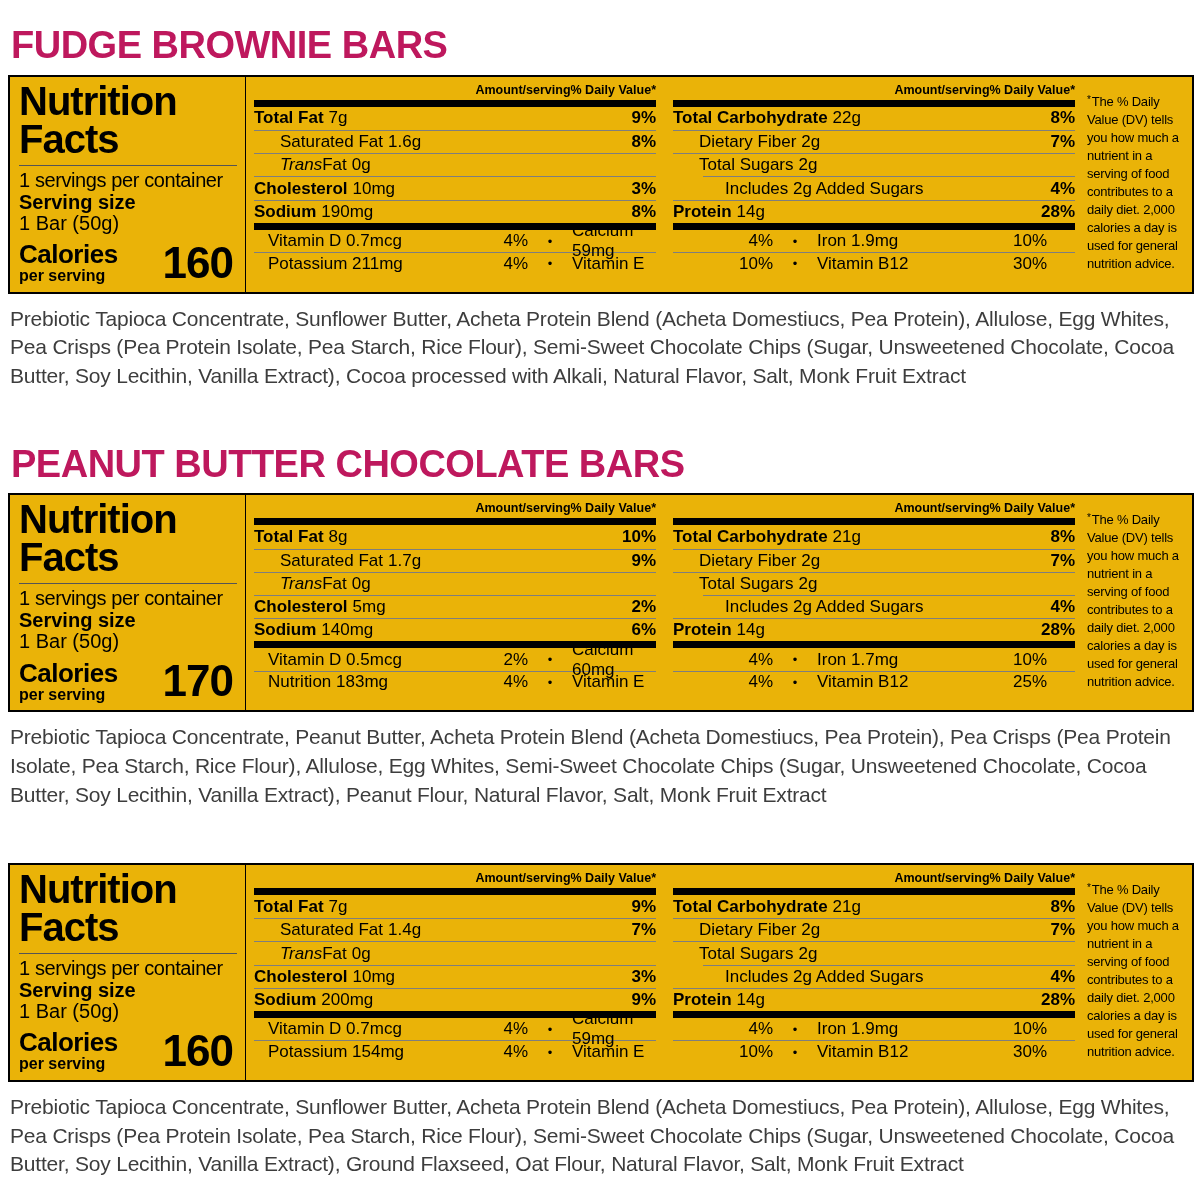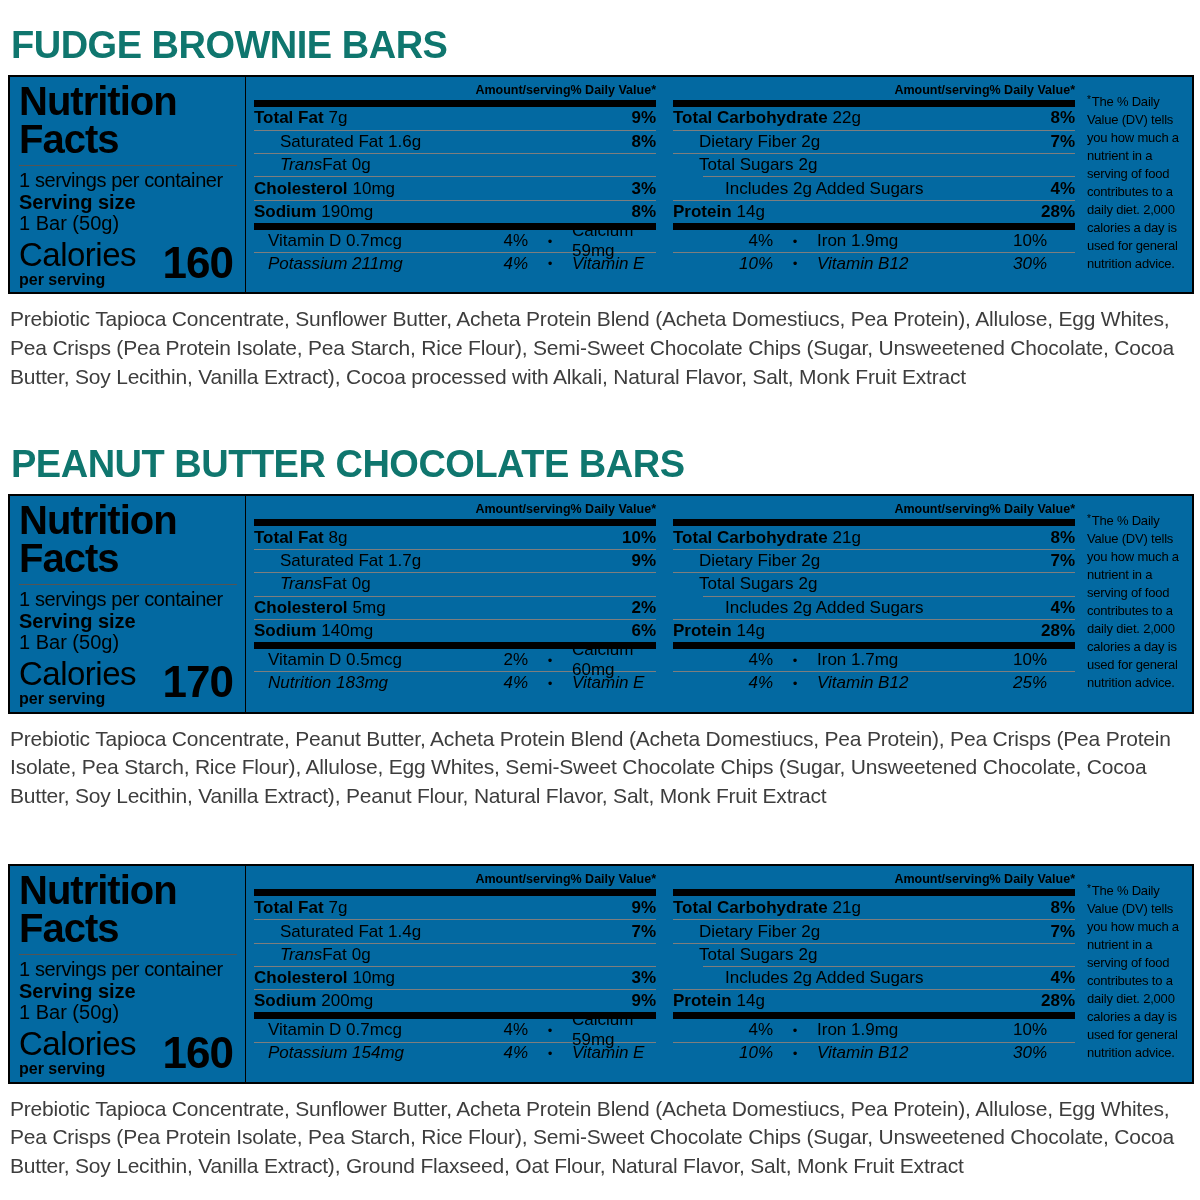--- a/index.html
+++ b/index.html
@@ -8,48 +8,48 @@
     width: 1200px;
     padding: 26px 6px 20px 8px;
     font-family: "Liberation Sans", sans-serif;
     color: #000;
   }
   .product + .product { margin-top: 54px; }
   h1.title {
     font-size: 38px;
     font-weight: 800;
     letter-spacing: -0.5px;
-    color: #0f766e;
+    color: #be185d;
     margin: 0 0 9px 3px;
     line-height: 1.05;
   }
   
   .panel {
     display: flex;
     border: 2.5px solid #000;
-    background: #0369a1;
+    background: #eab308;
   }
   .pleft {
     width: 236px;
     flex: 0 0 236px;
     border-right: 1.5px solid #000;
     padding: 5px 8px 4px 9px;
   }
   .nf-line {
     font-size: 40px;
     font-weight: 800;
     letter-spacing: -1px;
     line-height: 0.95;
   }
   .nf-rule { border-top: 1.5px solid #555; margin: 7px 0 4px; }
   .servings { font-size: 20px; letter-spacing: -0.4px; line-height: 1.05; }
   .ss-label { font-size: 20px; font-weight: bold; margin-top: 1px; line-height: 1.05; }
   .ss-value { font-size: 20px; font-weight: normal; line-height: 1.05; }
   .cal-row { display: flex; justify-content: space-between; align-items: center; margin-top: 4px; }
-  .cal-label { font-size: 33px; font-weight: 400; line-height: 1.0; letter-spacing: -0.5px; text-align: center; }
+  .cal-label { font-size: 26px; font-weight: 700; line-height: 1.0; letter-spacing: -0.5px; text-align: center; }
   .cal-sub { font-size: 16px; font-weight: bold; line-height: 1.1; }
   .cal-num { font-size: 44px; font-weight: 800; letter-spacing: -1px; padding-right: 4px; }
   
   .col { width: 410px; flex: 0 0 410px; padding-left: 8px; display: flex; flex-direction: column; }
   .col2 { margin-left: 9px; }
   .chead {
     display: flex; justify-content: flex-end; align-items: flex-end;
     font-size: 12.5px; font-weight: bold;
     padding: 6px 0 3px;
   }
@@ -65,21 +65,21 @@
   .rows .nrow.inset::before {
     content: ""; position: absolute; top: -1px; left: 30px; right: 0;
     height: 1px; background: #7e7e7e;
   }
   .nname b, b.nname { font-weight: bold; }
   .amt { margin-left: 5px; }
   .nital { font-style: italic; }
   .dv { margin-left: auto; font-weight: bold; }
   
   .mrow { display: flex; align-items: center; height: 22.4px; font-size: 17px; }
-  .micros .mrow + .mrow { border-top: 1px solid #7e7e7e; font-style: italic; }
+  .micros .mrow + .mrow { border-top: 1px solid #7e7e7e; }
   .m-name { flex: 0 0 232px; padding-left: 14px; }
   .m-dv { flex: 0 0 42px; text-align: right; }
   .m-dot { flex: 0 0 44px; text-align: center; font-size: 13px; }
   .m-b { flex: 1; }
   .m-dvl { flex: 0 0 100px; text-align: right; }
   .m-dvr { flex: 0 0 76px; text-align: right; margin-right: 28px; margin-left: auto; }
   
   .footnote {
     flex: 1;
     padding: 14px 4px 0 12px;

